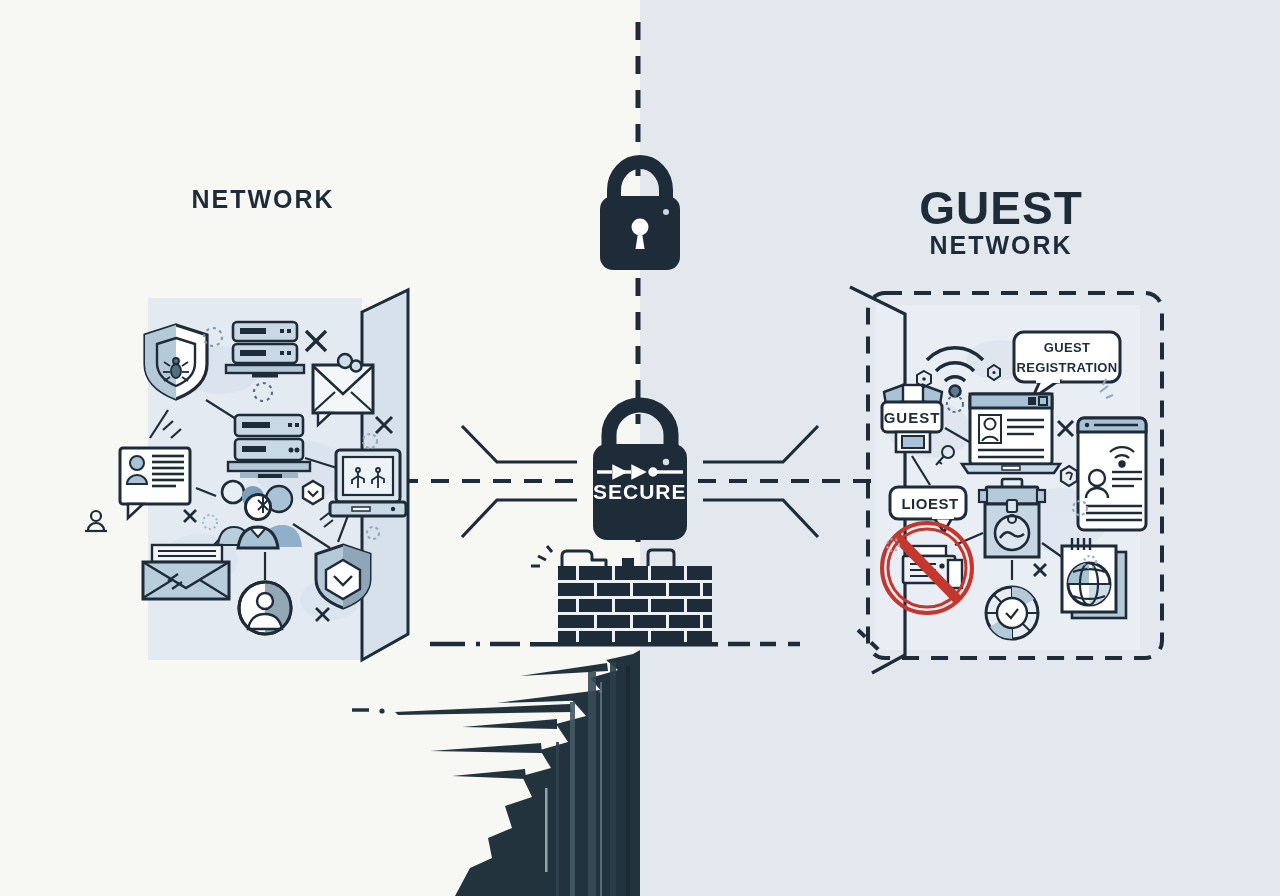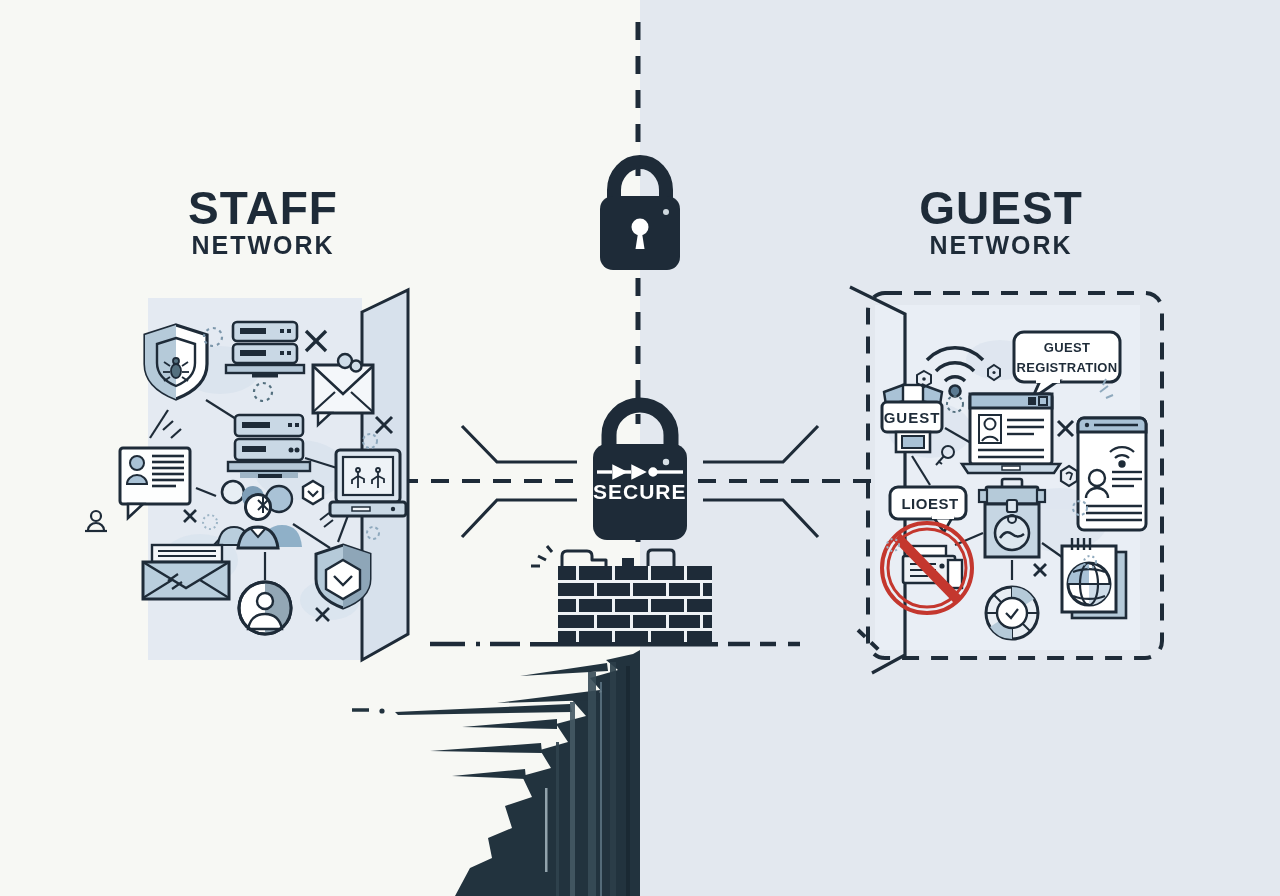--- a/index.html
+++ b/index.html
@@ -486,21 +486,20 @@
         <path d="M944,456 l-8,9 m2,-4 l4,3" stroke="#1e2b38" stroke-width="2"></path>
         <path d="M1100,392 l8,-6 M1106,398 l7,-3 M1103,385 l3,-6" stroke="#8fa9bd" stroke-width="2"></path>
         <circle cx="1080" cy="508" r="7" stroke="#8fa9bd" stroke-width="2" stroke-dasharray="3 3"></circle>
         <circle cx="1090" cy="562" r="6" stroke="#8fa9bd" stroke-width="2" stroke-dasharray="2 3"></circle>
         <circle cx="893" cy="545" r="6" stroke="#9db5c6" stroke-width="2" stroke-dasharray="2 3"></circle>
       </g>
     </g>
   </svg>
 
   <div class="title title-staff">
-    <span class="big">STAFF</span>
     <span class="sub">NETWORK</span>
   </div>
 
   <div class="title title-guest">
     <span class="big">GUEST</span>
     <span class="sub">NETWORK</span>
   </div>
 
   <div class="secure-label">SECURE</div>
 

